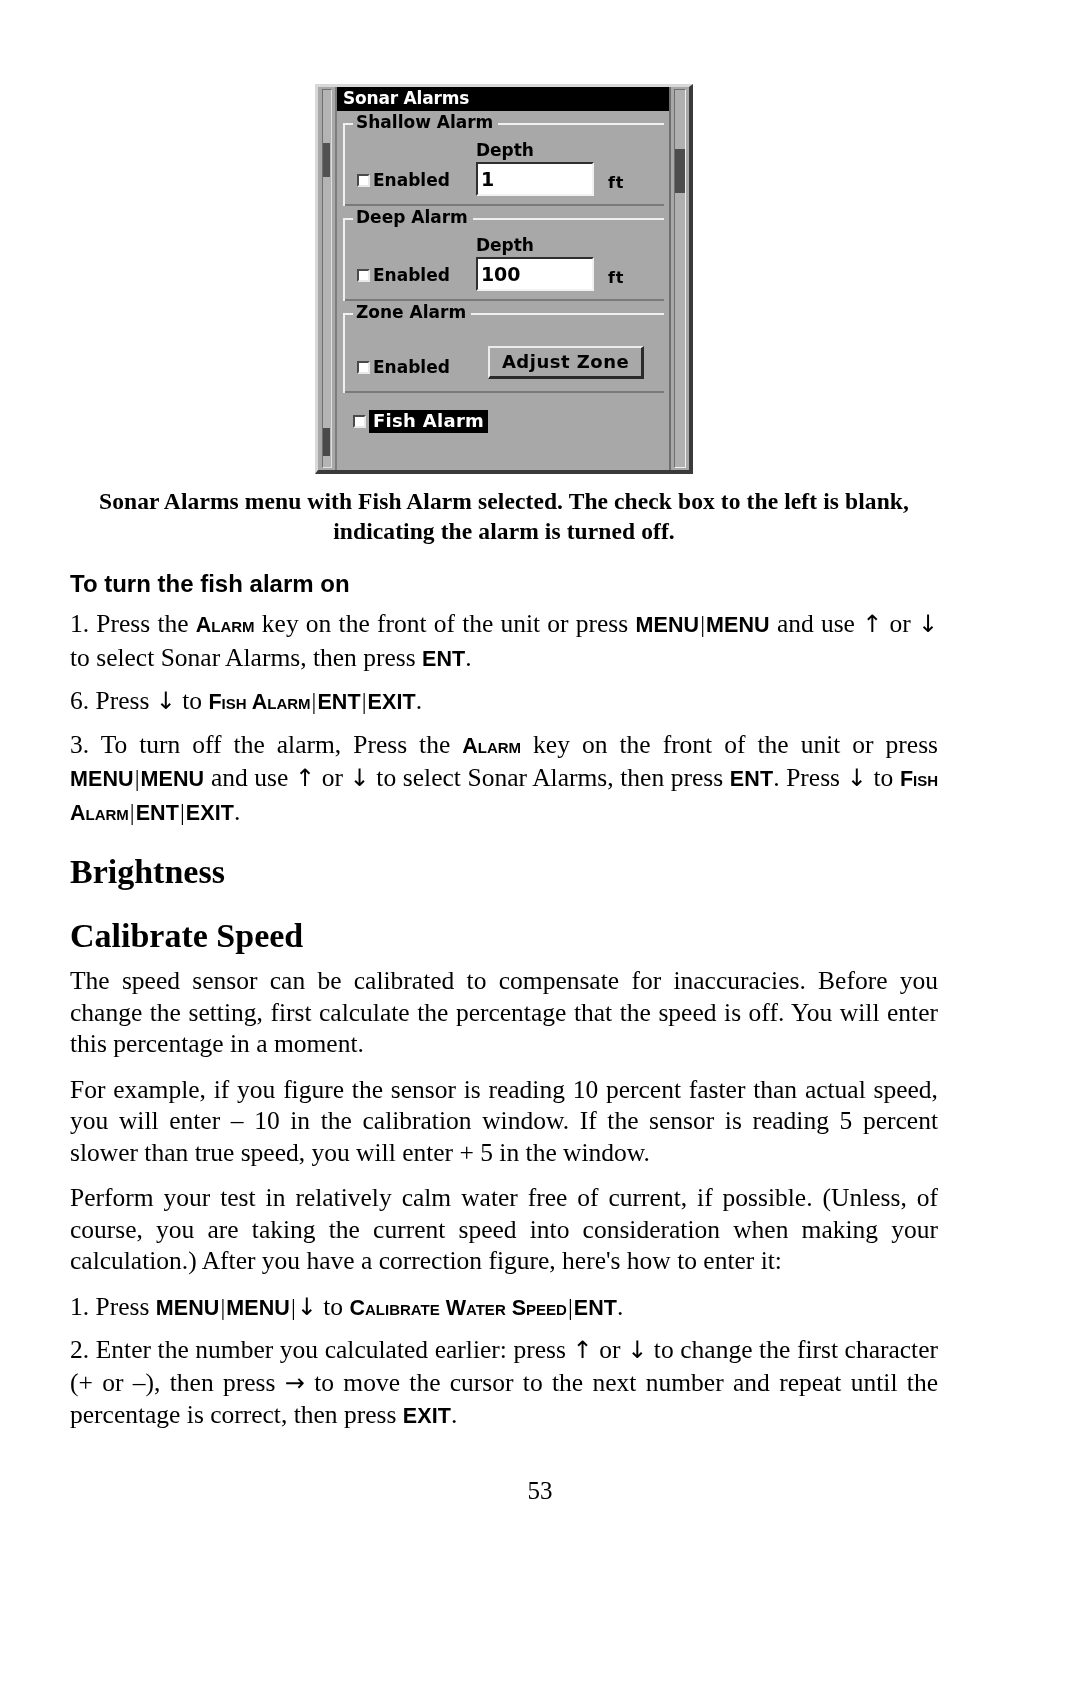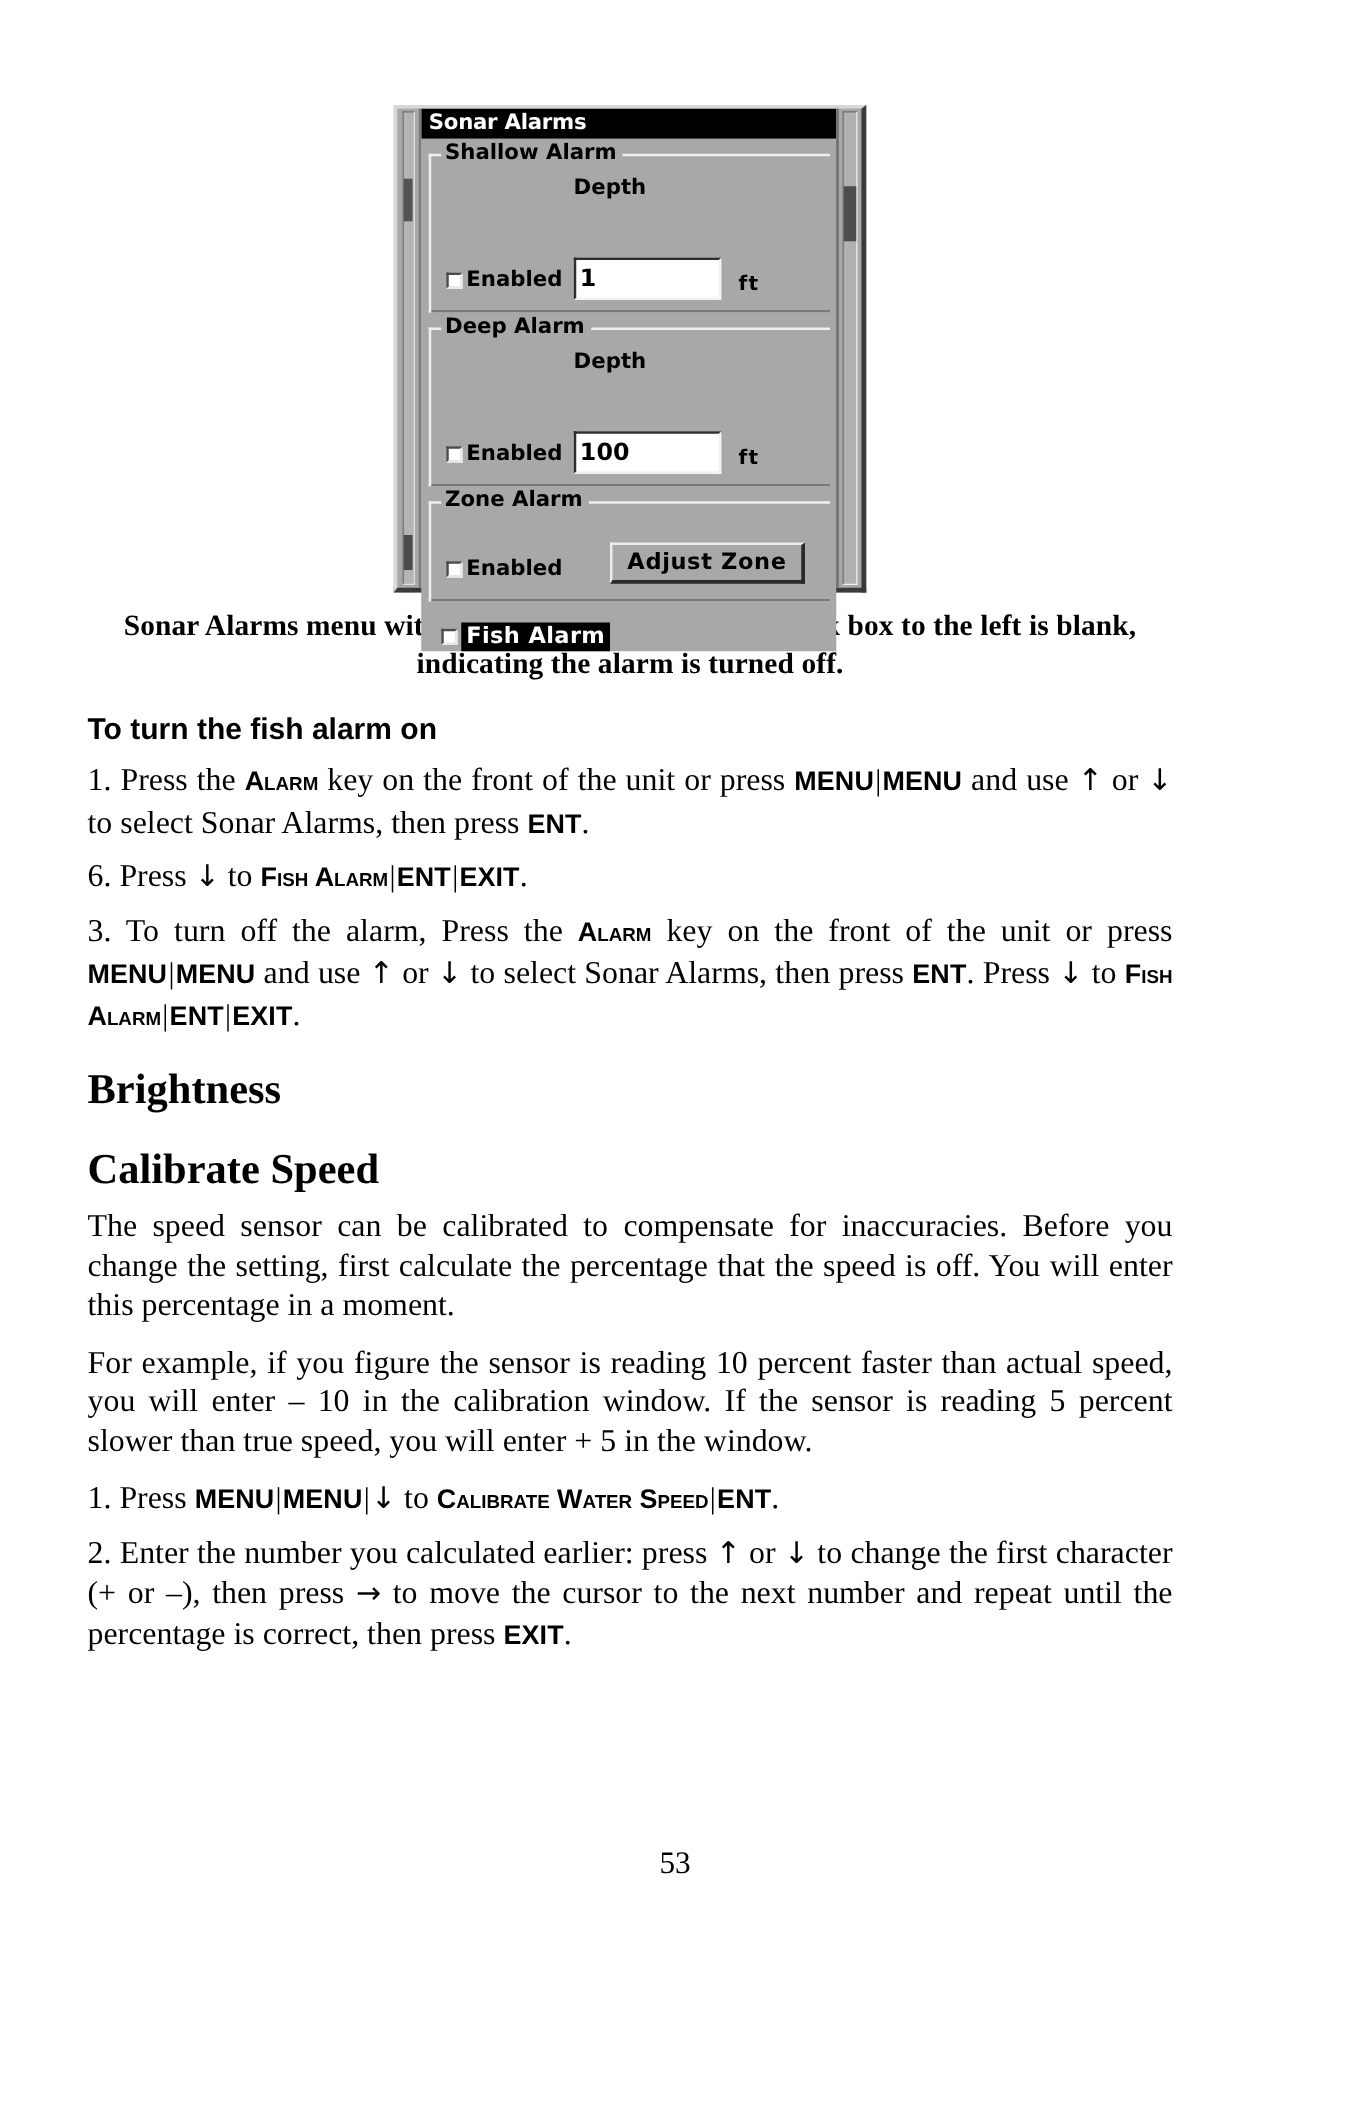--- a/index.html
+++ b/index.html
@@ -165,24 +165,23 @@
     border-top: 2px solid #4a4a4a;
     border-left: 2px solid #4a4a4a;
     border-right: 2px solid #e8e8e8;
     border-bottom: 2px solid #e8e8e8;
     box-sizing: border-box;
     margin-right: 3px;
     flex: 0 0 auto;
   }
 
   .depth-block {
-    margin-left: 9px;
+    margin-left: 26px;
     display: flex;
     flex-direction: column;
-    gap: 44px;
   }
   .depth-label {
     font-size: 17px;
     font-weight: bold;
     line-height: 19px;
     margin-bottom: 2px;
   }
   .depth-entry {
     display: flex;
     align-items: flex-end;
@@ -439,20 +438,21 @@
 
     <p class="step"><span>6. Press </span><span class="arrow">↓</span><span> to </span><span class="key-sc">Fish Alarm</span><span class="bar">|</span><span class="key">ENT</span><span class="bar">|</span><span class="key">EXIT</span><span>.</span></p>
 
     <p class="step"><span>3. To turn off the alarm, Press the </span><span class="key-sc">Alarm</span><span> key on the front of the unit or press </span><span class="key">MENU</span><span class="bar">|</span><span class="key">MENU</span><span> and use </span><span class="arrow">↑</span><span> or </span><span class="arrow">↓</span><span> to select Sonar Alarms, then press </span><span class="key">ENT</span><span>. Press </span><span class="arrow">↓</span><span> to  </span><span class="key-sc">Fish Alarm</span><span class="bar">|</span><span class="key">ENT</span><span class="bar">|</span><span class="key">EXIT</span><span>.</span></p>
 
     <div class="h1">Brightness</div>
 
     <div class="h1">Calibrate Speed</div>
     <p class="body">The speed sensor can be calibrated to compensate for inaccuracies. Before you change the setting, first calculate the percentage that the speed is off. You will enter this percentage in a moment.</p>
     <p class="body">For example, if you figure the sensor is reading 10 percent faster than actual speed, you will enter – 10 in the calibration window. If the sensor is reading 5 percent slower than true speed, you will enter + 5 in the window.</p>
+    <p class="body">Perform your test in relatively calm water free of current, if possible. (Unless, of course, you are taking the current speed into consideration when making your calculation.) After you have a correction figure, here's how to enter it:</p>
 
     <p class="step"><span>1. Press </span><span class="key">MENU</span><span class="bar">|</span><span class="key">MENU</span><span class="bar">|</span><span class="arrow">↓</span><span> to </span><span class="key-sc">Calibrate Water Speed</span><span class="bar">|</span><span class="key">ENT</span><span>.</span></p>
 
     <p class="step"><span>2. Enter the number you calculated earlier: press </span><span class="arrow">↑</span><span> or </span><span class="arrow">↓</span><span> to change the first character (+ or –), then press </span><span class="arrow">→</span><span> to move the cursor to the next number and repeat until the percentage is correct, then press </span><span class="key">EXIT</span><span>.</span></p>
 
   </div>
 
   <div class="page-num">53</div>
 </div>
 

